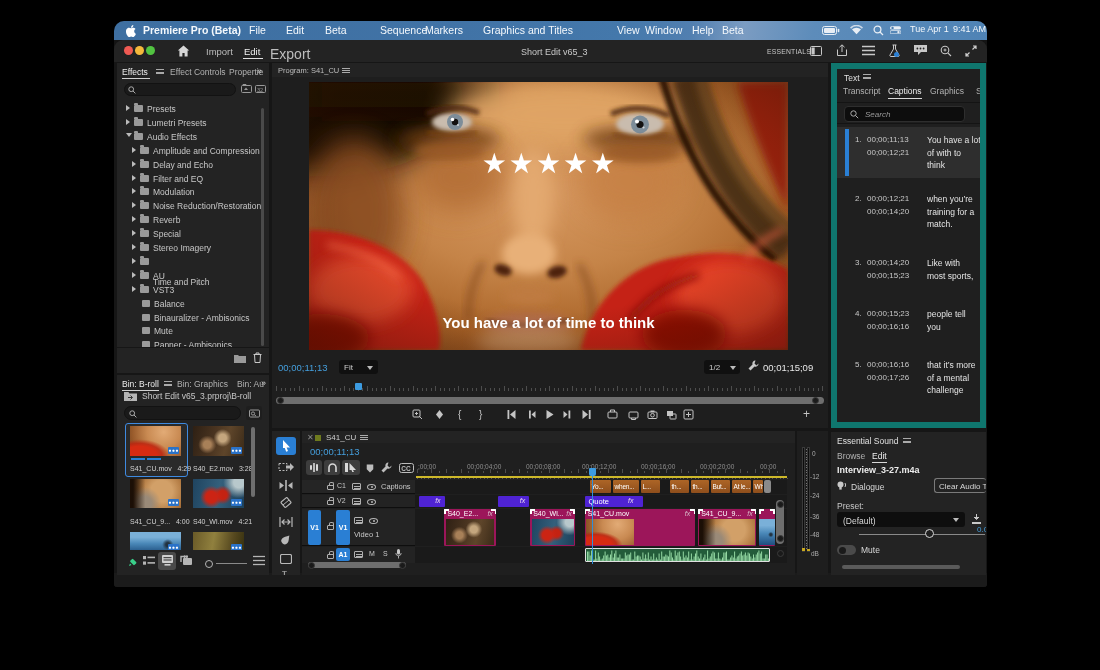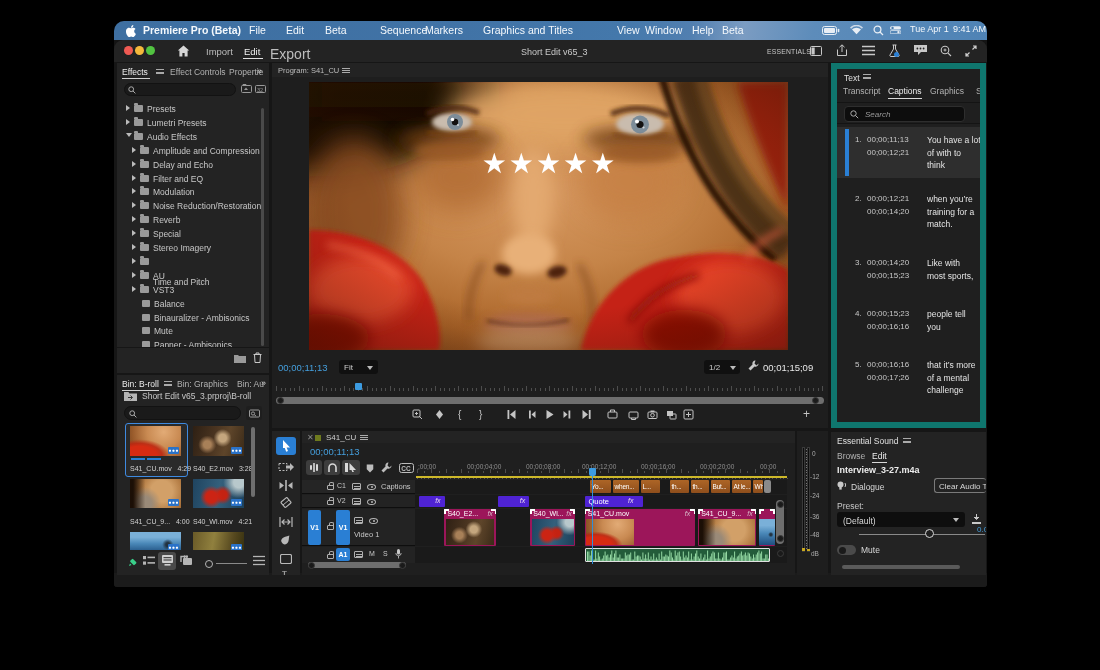--- a/index.html
+++ b/index.html
@@ -411,20 +411,21 @@
 <ellipse cx="375" cy="252" rx="42" ry="24" fill="#8e0f06" filter="url(#b8)"></ellipse>
 <path d="M320 240 Q 345 205 390 193" stroke="#7e1008" stroke-width="6" fill="none" filter="url(#b4)" opacity=".85"></path>
 <path d="M474 148 Q 450 158 438 176" stroke="#f0684a" stroke-width="5" fill="none" filter="url(#b4)" opacity=".9"></path>
 <path d="M0 148 C 52 148 95 170 114 200 C 128 226 133 250 130 268 L 0 268 Z" fill="#c52114" filter="url(#b2)"></path>
 <ellipse cx="52" cy="208" rx="52" ry="34" fill="#e0462a" filter="url(#b8)"></ellipse>
 <ellipse cx="12" cy="256" rx="48" ry="24" fill="#880e05" filter="url(#b8)"></ellipse>
 <path d="M18 163 Q 60 168 90 196" stroke="#ef6442" stroke-width="5" fill="none" filter="url(#b4)" opacity=".95"></path>
 <rect width="479" height="268" fill="url(#vig)"></rect>
 </svg></div>
 <div class="a" style="left:37px;top:84px;width:479px;text-align:center;font-size:28px;letter-spacing:2px;color:#fff;text-indent:2px;">★★★★★</div>
+<div class="a" style="left:37px;top:251px;width:479px;text-align:center;color:#fff;font-size:15px;font-weight:600;">You have a lot of time to think</div>
 
   <span class="tx tc" style="left:6px;top:299px;font-size:9.5px;">00;00;11;13</span>
   <div class="a" style="left:67px;top:297px;width:39px;height:14px;background:#101010;border-radius:3px;"></div>
   <span class="tx" style="left:72px;top:300px;font-size:8px;color:#ccc;">Fit</span>
   <span class="a chevd" style="left:95px;top:303px;"></span>
   <div class="a" style="left:432px;top:297px;width:36px;height:14px;background:#101010;border-radius:3px;"></div>
   <span class="tx" style="left:437px;top:300px;font-size:8px;color:#ccc;">1/2</span>
   <span class="a chevd" style="left:458px;top:303px;"></span>
   <svg class="a" style="left:476px;top:297px" width="11" height="11" viewBox="0 0 11 11">
         <path fill="#c8c8c8" d="M7.5.5a3 3 0 0 0-3 4L.5 8.5l2 2L6.5 6.5a3 3 0 0 0 4-3L8.5 5.5l-2-2z"></path>

